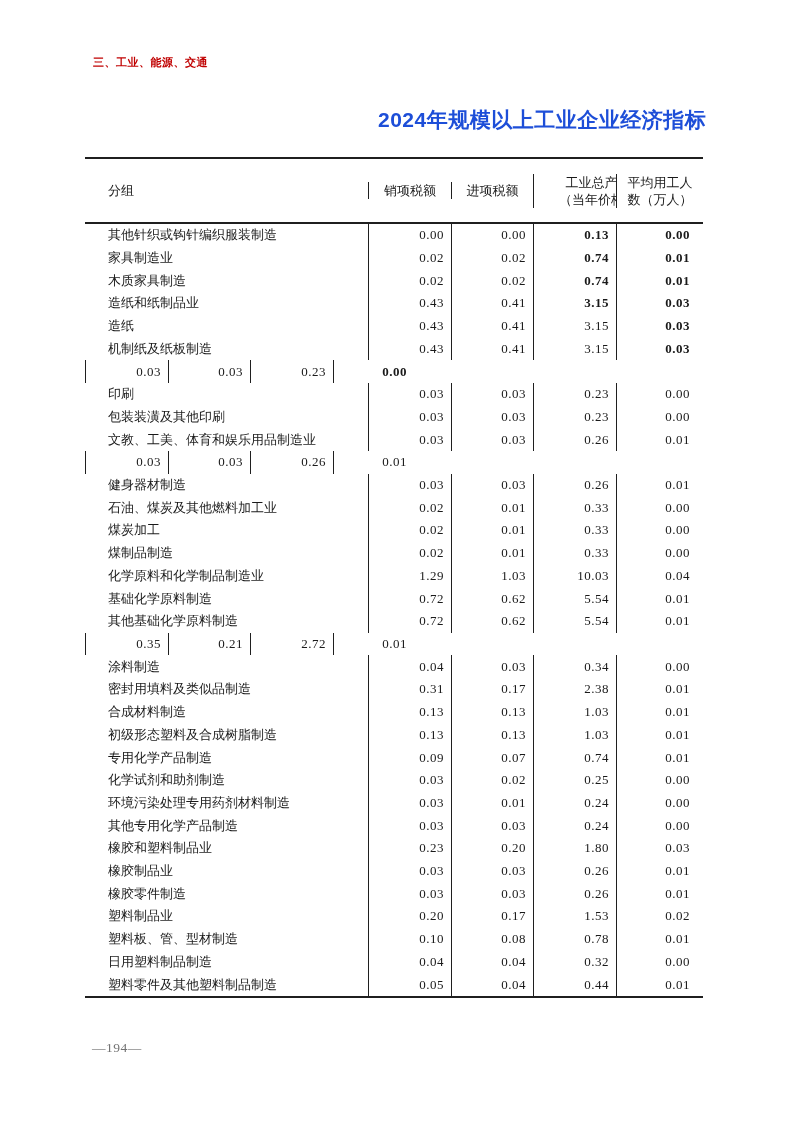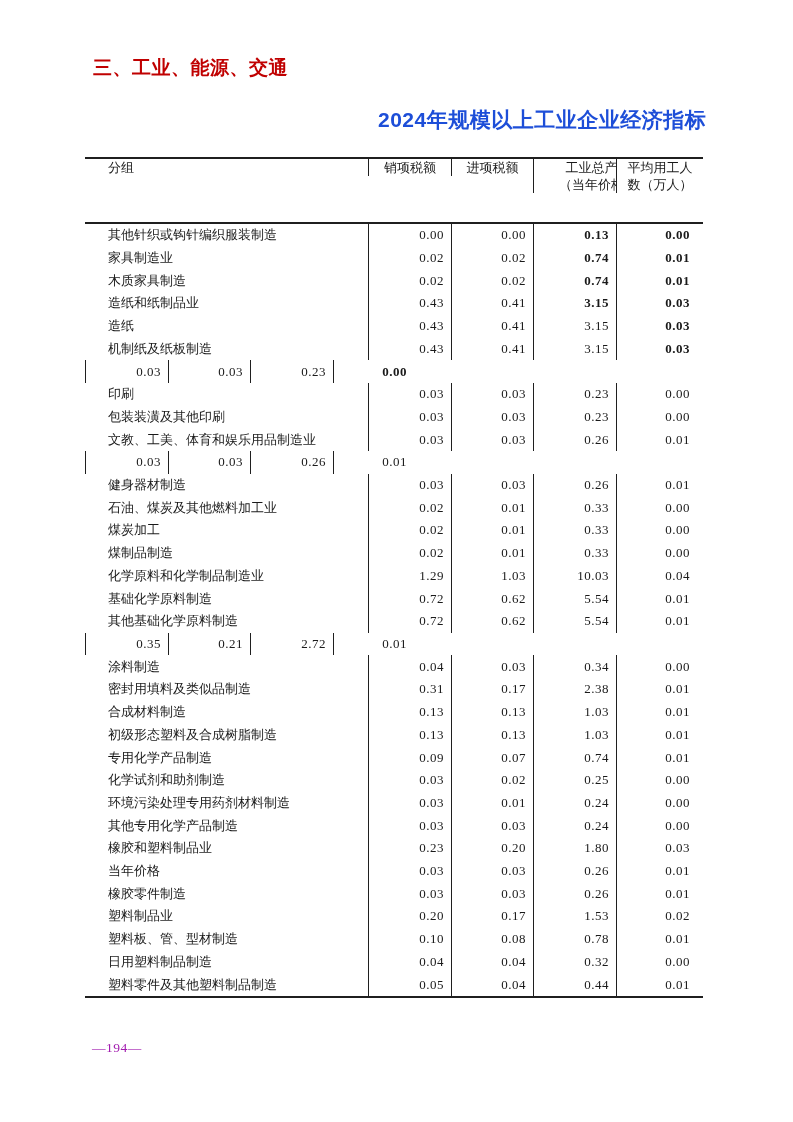--- a/index.html
+++ b/index.html
@@ -4,37 +4,37 @@
 <style>
   html,body{margin:0;padding:0;}
   body{
     width:793px;height:1122px;position:relative;background:#ffffff;
     font-family:"Liberation Serif","DejaVu Serif",serif;color:#1a1a1a;
     overflow:hidden;
   }
   .section-header{
     position:absolute;left:93px;top:55px;
     font-family:"Liberation Sans","DejaVu Sans",sans-serif;
-    font-weight:bold;font-size:19px;letter-spacing:0.5px;
+    font-weight:bold;font-size:11px;letter-spacing:0.5px;
     color:#c00000;
   }
   .page-title{
     position:absolute;left:378px;top:106px;
     font-family:"Liberation Sans","DejaVu Sans",sans-serif;
     font-weight:bold;font-size:21px;letter-spacing:0.5px;color:#1d4ed8;
     white-space:nowrap;
   }
   .data-table{
     position:absolute;left:85px;top:157px;width:618px;
     border-top:2.5px solid #1f1f1f;border-bottom:2.5px solid #1f1f1f;
     box-sizing:border-box;
   }
   .thead{
     display:flex;height:63px;border-bottom:2px solid #1f1f1f;
-    align-items:flex-start;
+    align-items:center;
   }
   .cell{box-sizing:border-box;overflow:hidden;}
   .c1{width:283px;}
   .c2{width:83px;border-left:1.5px solid #1f1f1f;}
   .c3{width:82px;border-left:1.5px solid #1f1f1f;}
   .c4{width:83px;border-left:1.5px solid #1f1f1f;padding-left:46px;}
   .c5{width:87px;border-left:1.5px solid #1f1f1f;}
   .thead .cell{
     display:flex;flex-direction:column;align-items:center;justify-content:center;
     font-size:13px;line-height:17px;text-align:center;white-space:nowrap;
@@ -43,21 +43,21 @@
   .tbody{display:flex;flex-direction:column;height:772px;}
   .row{flex:1;display:flex;align-items:stretch;}
   .row .cell{display:flex;align-items:center;font-size:13px;white-space:nowrap;}
   .row .c1{padding-left:23px;}
   .row .num{justify-content:flex-end;letter-spacing:0.5px;}
   .row .c2,.row .c3,.row .c4{padding-right:7px;}
   .row .c5{padding-right:13px;}
   .bold{font-weight:bold;}
   .page-number{
     position:absolute;left:92px;top:1040px;
-    font-size:13.5px;letter-spacing:0.5px;color:#a21caf;
+    font-size:13.5px;letter-spacing:0.5px;color:#737373;
   }
 </style>
 </head>
 <body>
 
 <div class="section-header">三、工业、能源、交通</div>
 
 <div class="page-title">2024年规模以上工业企业经济指标</div>
 
 <div class="data-table">
@@ -262,21 +262,21 @@
         <div class="cell c5 num">0.00</div>
       </div>
       <div class="row">
         <div class="cell c1 name">橡胶和塑料制品业</div>
         <div class="cell c2 num">0.23</div>
         <div class="cell c3 num">0.20</div>
         <div class="cell c4 num">1.80</div>
         <div class="cell c5 num">0.03</div>
       </div>
       <div class="row">
-        <div class="cell c1 name">当年价格</div>
+        <div class="cell c1 name">橡胶制品业</div>
         <div class="cell c2 num">0.03</div>
         <div class="cell c3 num">0.03</div>
         <div class="cell c4 num">0.26</div>
         <div class="cell c5 num">0.01</div>
       </div>
       <div class="row">
         <div class="cell c1 name">橡胶零件制造</div>
         <div class="cell c2 num">0.03</div>
         <div class="cell c3 num">0.03</div>
         <div class="cell c4 num">0.26</div>

